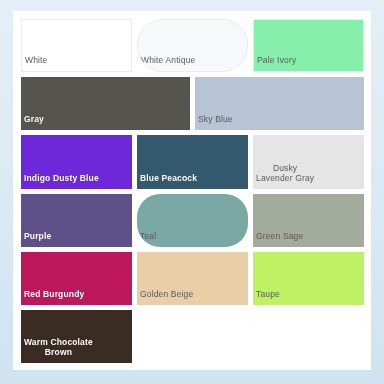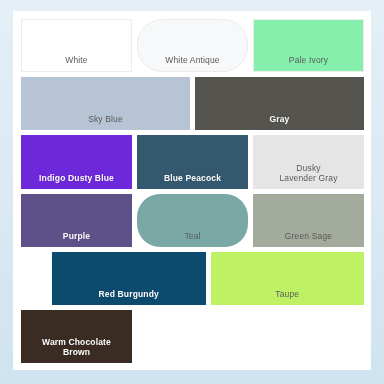--- a/index.html
+++ b/index.html
@@ -41,21 +41,20 @@
     gap: 5px;
     flex: 1 1 0;
     min-height: 0;
   }
   .swatch {
     position: relative;
     flex: 1 1 0;
     min-width: 0;
     display: flex;
     align-items: flex-end;
-    justify-content: center;
     box-sizing: border-box;
     padding-bottom: 6px;
     overflow: hidden;
   }
   .swatch.empty {
     background: transparent;
     pointer-events: none;
   }
   .swatch-label {
     font-size: 8.5px;
@@ -89,25 +88,25 @@
           <span class="swatch-label">White</span>
         </div>
         <div class="swatch light outlined" style="background: rgb(247, 248, 250); border-radius: 25px;">
           <span class="swatch-label">White Antique</span>
         </div>
         <div class="swatch light outlined" style="background: #86efac;">
           <span class="swatch-label">Pale Ivory</span>
         </div>
       </div>
       <div class="swatch-row">
+        <div class="swatch dark" style="background: rgb(85, 84, 79);">
+          <span class="swatch-label">Gray</span>
+        </div>
         <div class="swatch light" style="background: rgb(183, 196, 213);">
           <span class="swatch-label">Sky Blue</span>
-        </div>
-        <div class="swatch dark" style="background: rgb(85, 84, 79);">
-          <span class="swatch-label">Gray</span>
         </div>
       </div>
       <div class="swatch-row">
         <div class="swatch dark" style="background: #6d28d9;">
           <span class="swatch-label">Indigo Dusty Blue</span>
         </div>
         <div class="swatch dark" style="background: rgb(52, 89, 110);">
           <span class="swatch-label">Blue Peacock</span>
         </div>
         <div class="swatch light" style="background: #e5e5e5;">
@@ -120,22 +119,25 @@
           <span class="swatch-label">Purple</span>
         </div>
         <div class="swatch light" style="background: rgb(122, 168, 165); border-radius: 23px;">
           <span class="swatch-label">Teal</span>
         </div>
         <div class="swatch light" style="background: rgb(163, 171, 156);">
           <span class="swatch-label">Green Sage</span>
         </div>
       </div>
       <div class="swatch-row">
-        <div class="swatch dark" style="background: #0c4a6e; margin-left: 31px;">
+        <div class="swatch dark" style="background: #be185d;">
           <span class="swatch-label">Red Burgundy</span>
+        </div>
+        <div class="swatch light" style="background: rgb(232, 207, 168);">
+          <span class="swatch-label">Golden Beige</span>
         </div>
         <div class="swatch light" style="background: #bef264;">
           <span class="swatch-label">Taupe</span>
         </div>
       </div>
       <div class="swatch-row">
         <div class="swatch dark" style="background: rgb(59, 44, 35);">
           <span class="swatch-label">Warm Chocolate
 Brown</span>
         </div>

